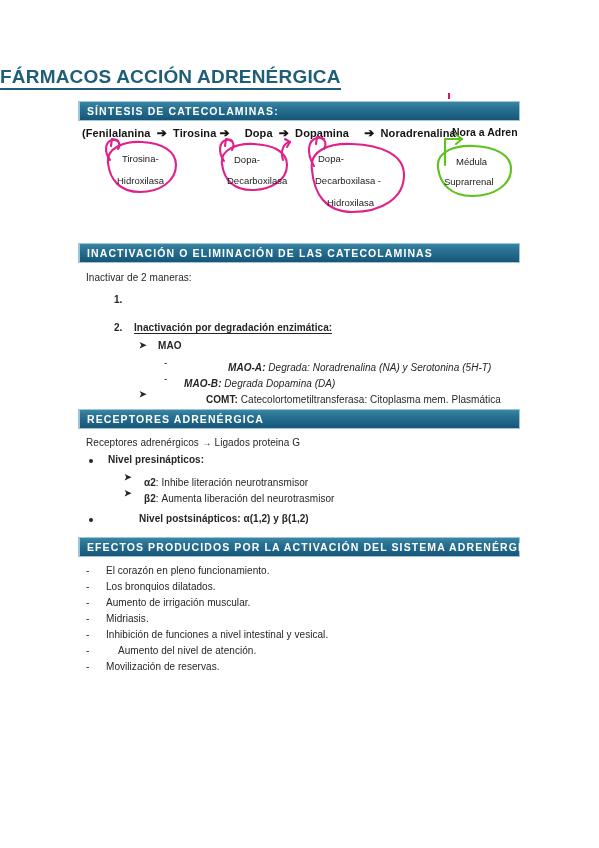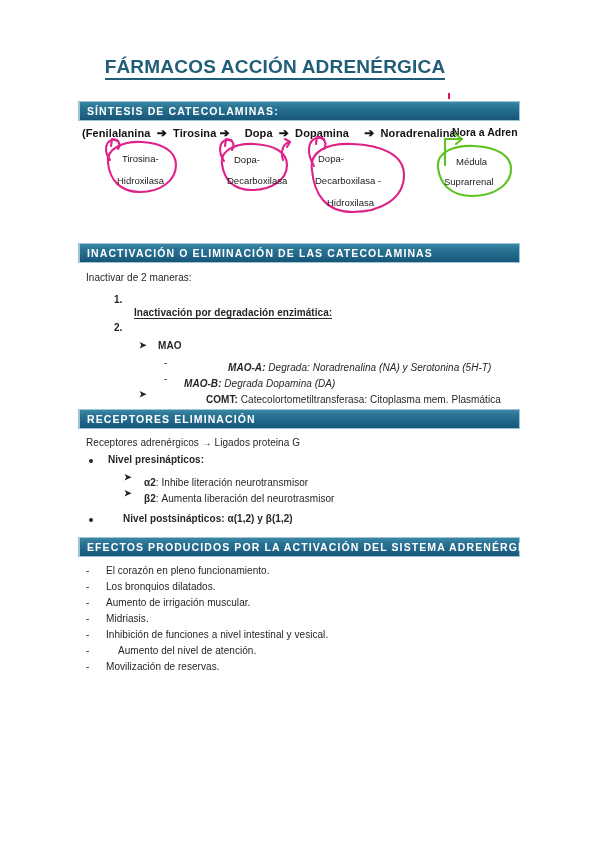--- a/index.html
+++ b/index.html
@@ -19,23 +19,22 @@
   .page {
     position: absolute;
     left: 0; top: 0;
     width: 599px; height: 848px;
     background: #fff;
   }
 
   
   .doc-title {
     position: absolute;
-    left: 0; top: 56px;
+    left: 0; top: 66px;
     width: 550px;
-    text-align: center;
     font-size: 19px;
     font-weight: bold;
     color: #1f5d78;
     letter-spacing: 0.2px;
   }
   .doc-title span.u {
     border-bottom: 2px solid #1f5d78;
     padding-bottom: 1px;
   }
 
@@ -199,61 +198,61 @@
 
   <div class="band b2">
     <span class="band-label">INACTIVACIÓN O ELIMINACIÓN DE LAS CATECOLAMINAS</span>
   </div>
 
   <div class="txt" style="left:86px; top:272px;">Inactivar de 2 maneras:</div>
 
   <div class="num" style="left:114px; top:294px;">1.</div>
 
   <div class="num" style="left:114px; top:322px;">2.</div>
-  <div class="txt b u-line" style="left:134px; top:307px;text-align:center;">Inactivación por degradación enzimática:</div>
+  <div class="txt b u-line" style="left:134px; top:322px;text-align:center;">Inactivación por degradación enzimática:</div>
 
   <div class="arrbul" style="left:139px; top:340px;">➤</div>
   <div class="txt b" style="left:158px; top:340px;">MAO</div>
 
   <div class="dash" style="left:164px; top:357px;">-</div>
   <div style="position:absolute; left:184px; top:357px; white-space:nowrap;margin-left:44px;">
     <span class="txt b i" style="position:static;">MAO-A:</span><span class="txt i" style="position:static;"> Degrada: Noradrenalina (NA) y Serotonina (5H-T)</span>
   </div>
 
   <div class="dash" style="left:164px; top:373px;">-</div>
   <div style="position:absolute; left:184px; top:373px; white-space:nowrap;">
     <span class="txt b i" style="position:static;text-align:center;">MAO-B:</span><span class="txt i" style="position:static;"> Degrada Dopamina (DA)</span>
   </div>
 
   <div class="arrbul" style="left:139px; top:389px;">➤</div>
   <div style="position:absolute; left:158px; top:389px; white-space:nowrap;margin-left:48px;">
     <span class="txt b" style="position:static;">COMT:</span><span class="txt" style="position:static;"> Catecolortometiltransferasa: Citoplasma mem. Plasmática</span>
   </div>
 
   <div class="band b3">
-    <span class="band-label">RECEPTORES ELIMINACIÓN</span>
+    <span class="band-label">RECEPTORES ADRENÉRGICA</span>
   </div>
 
   <div class="txt" style="left:86px; top:437px;">Receptores adrenérgicos → Ligados proteina G</div>
 
   <div class="dotbul" style="left:89px; top:459px;"></div>
   <div class="txt b" style="left:108px; top:454px;">Nivel presinápticos:</div>
 
   <div class="arrbul" style="left:124px; top:472px;">➤</div>
   <div style="position:absolute; left:144px; top:472px; white-space:nowrap;">
     <span class="txt b" style="position:static;">α2</span><span class="txt" style="position:static;">: Inhibe literación neurotransmisor</span>
   </div>
 
   <div class="arrbul" style="left:124px; top:488px;">➤</div>
   <div style="position:absolute; left:144px; top:488px; white-space:nowrap;">
     <span class="txt b" style="position:static;">β2</span><span class="txt" style="position:static;">: Aumenta liberación del neurotrasmisor</span>
   </div>
 
   <div class="dotbul" style="left:89px; top:518px;"></div>
-  <div class="txt b" style="left:96px; top:513px;padding-left:27px;">Nivel postsinápticos: α(1,2)  y β(1,2)</div>
+  <div class="txt b" style="left:112px; top:513px;padding-left:27px;">Nivel postsinápticos: α(1,2)  y β(1,2)</div>
 
   <div class="band b4">
     <span class="band-label">EFECTOS PRODUCIDOS  POR LA ACTIVACIÓN DEL SISTEMA ADRENÉRGICO</span>
   </div>
 
   <div class="dash" style="left:86px; top:565px;">-</div>
   <div class="txt" style="left:106px; top:565px;">El corazón en pleno funcionamiento.</div>
 
   <div class="dash" style="left:86px; top:581px;">-</div>
   <div class="txt" style="left:106px; top:581px;">Los bronquios dilatados.</div>

